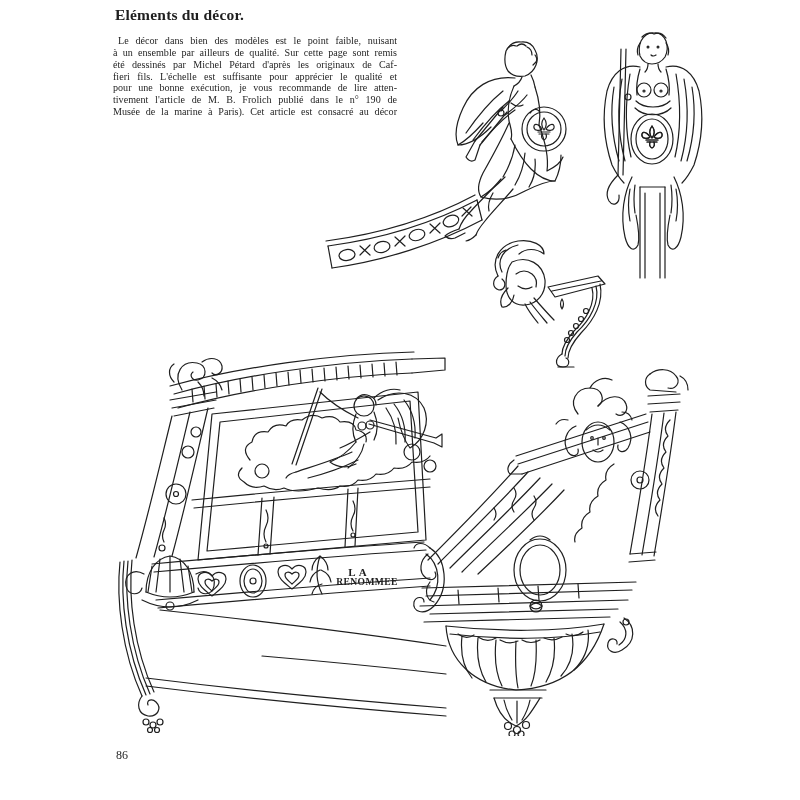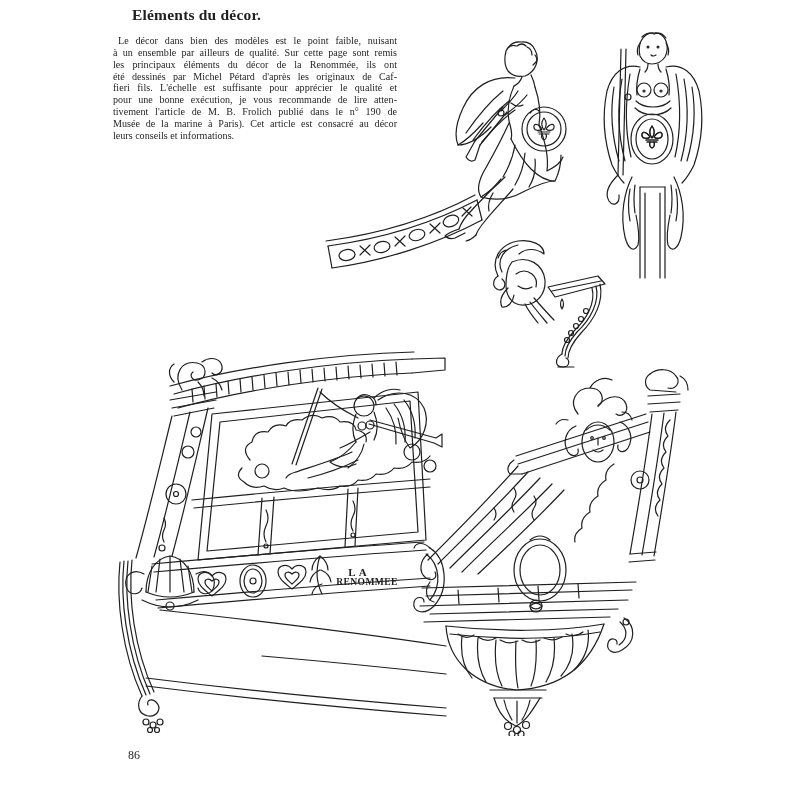--- a/index.html
+++ b/index.html
@@ -1,50 +1,48 @@
 <!DOCTYPE html>
 <html><head>
 <meta charset="utf-8">
 <style>
   html,body{margin:0;padding:0;background:#ffffff;}
   .sheet{position:relative;width:800px;height:800px;background:#ffffff;overflow:hidden;
          font-family:"Liberation Serif","DejaVu Serif",serif;color:#1f1f1f;}
   .title{position:absolute;left:115px;top:6px;font-size:15.5px;font-weight:bold;
-         letter-spacing:.2px;white-space:nowrap;margin-left:17px;}
+         letter-spacing:.2px;white-space:nowrap;}
   .body-text{position:absolute;left:113px;top:35px;width:284px;font-size:10.1px;
              line-height:11.85px;}
   .bline{text-align:justify;text-align-last:justify;white-space:normal;height:11.85px;overflow:visible;}
   .bline.first{text-indent:5px;}
   .bline.last{text-align-last:left;}
   .drawing{position:absolute;}
   .drawing svg{display:block;}
   .stern-label{position:absolute;font-weight:bold;text-align:center;line-height:1;}
   .stern-label.la{left:341px;top:567px;width:36px;font-size:11px;letter-spacing:3px;}
   .stern-label.renommee{left:332px;top:577px;width:70px;font-size:10px;letter-spacing:.4px;
                         transform:scaleX(.96);}
-  .page-number{position:absolute;left:128px;top:748px;font-size:12px;text-align:right;}
+  .page-number{position:absolute;left:116px;top:748px;font-size:12px;text-align:right;}
   svg *{vector-effect:non-scaling-stroke;}
 </style>
 </head>
 <body>
 
 <div class="sheet">
 
   <div class="title">Eléments du décor.</div>
 
   <div class="body-text">
     <div class="bline first">Le décor dans bien des modèles est le point faible, nuisant</div>
     <div class="bline">à un ensemble par ailleurs de qualité. Sur cette page sont remis</div>
-    <div class="bline">les principaux éléments du décor de la Renommée, ils ont</div>
     <div class="bline">été dessinés par Michel Pétard d'après les originaux de Caf-</div>
     <div class="bline">fieri fils. L'échelle est suffisante pour apprécier le qualité et</div>
     <div class="bline">pour une bonne exécution, je vous recommande de lire atten-</div>
     <div class="bline">tivement l'article de M. B. Frolich publié dans le n° 190 de</div>
     <div class="bline">Musée de la marine à Paris). Cet article est consacré au décor</div>
-    <div class="bline last">leurs conseils et informations.</div>
   </div>
 
   <div class="drawing" style="left:325px;top:33px;">
   <svg width="245" height="255" viewBox="0 0 245 255">
     <defs>
       <g id="fleur">
         <path d="M0,-11 C3,-7 3,-3 0,1 C-3,-3 -3,-7 0,-11 Z"></path>
         <path d="M-2,0 C-6,-6 -11,-6 -10,-1 C-9,2 -4,2 -2,0 Z"></path>
         <path d="M2,0 C6,-6 11,-6 10,-1 C9,2 4,2 2,0 Z"></path>
         <path d="M-6,3 L6,3 M-5,5 L5,5"></path>

